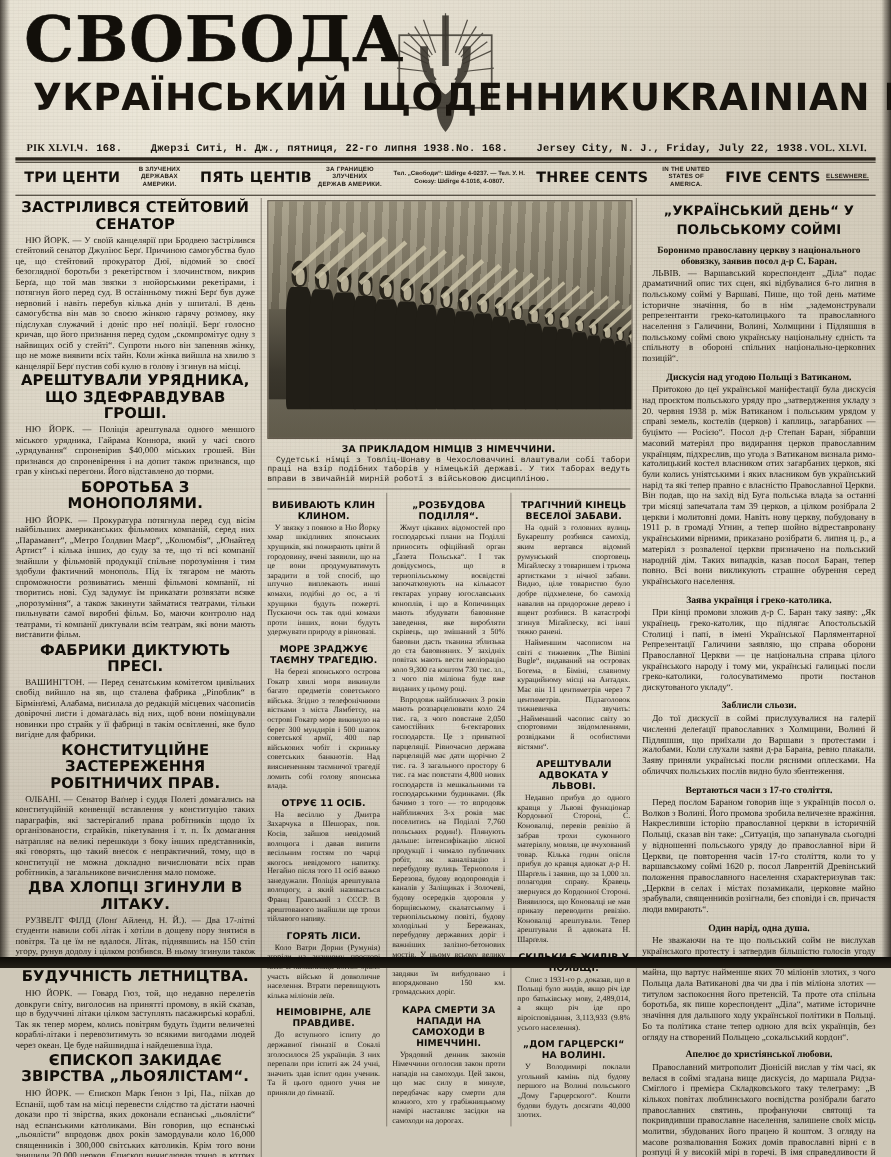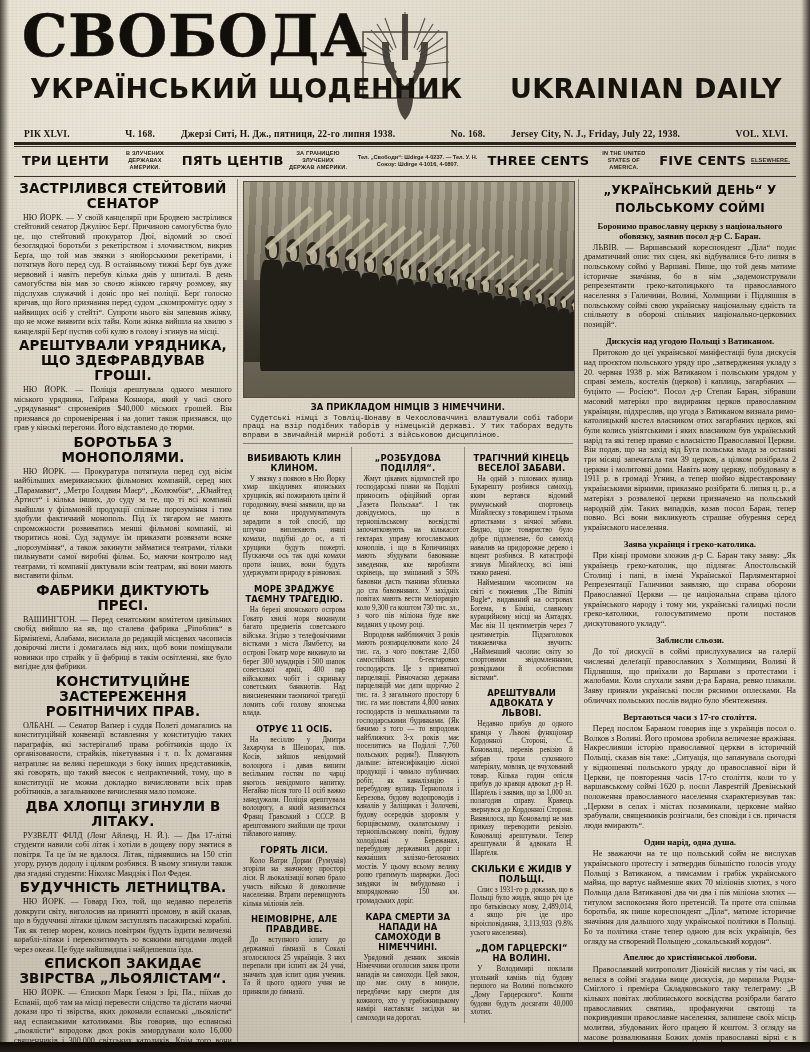--- a/index.html
+++ b/index.html
@@ -4,21 +4,21 @@
 <title>Svoboda — Ukrainian Daily</title>
 <style>
   html,body{margin:0;padding:0;}
   body{
     width:810px;height:1052px;overflow:hidden;
     background:#cfc8b8;
     font-family:"Liberation Serif", serif;
     color:#1a1712;
   }
   .page{
-    position:relative;width:810px;height:1052px;
+    position:relative;width:810px;height:880px;
     background:
       radial-gradient(ellipse at 20% 12%, rgba(255,252,240,.55), rgba(255,255,255,0) 60%),
       radial-gradient(ellipse at 82% 70%, rgba(255,250,235,.45), rgba(255,255,255,0) 55%),
       linear-gradient(180deg,#d9d2c2 0%,#cdc5b4 35%,#d2cabb 70%,#c6bfb0 100%);
   }
   
   .grain{
     position:absolute;inset:0;pointer-events:none;
     background-image:
       repeating-linear-gradient(0deg, rgba(90,80,62,.045) 0 1px, rgba(255,255,255,0) 1px 3px),
@@ -45,21 +45,21 @@
   }
   .mast-left{padding-left:14px;}
   .mast-right{padding-right:14px;}
   .mast-sub{
     display:flex;align-items:flex-start;justify-content:space-between;
     margin-top:-6px;
   }
   .mast-sub-word{
     font-family:"DejaVu Sans", sans-serif;
     font-weight:bold;
-    font-size:27px;
+    font-size:34px;
     line-height:30px;
     letter-spacing:.4px;
     color:#17130d;
     white-space:nowrap;
   }
   .sub-left{padding-left:22px;}
   .sub-right{padding-right:20px;}
 
   
   .emblem{
@@ -68,21 +68,21 @@
   }
   .emblem svg{display:block;width:128px;height:128px;opacity:.82;}
 
   
   .dateline{
     display:flex;align-items:center;justify-content:space-between;
     font-family:"Liberation Serif", serif;
     font-size:9.5px;font-weight:bold;letter-spacing:.2px;
     padding:3px 14px 2px 16px;color:#1a1510;
   }
-  .dl-mid{display:flex;gap:26px;}
+  .dl-mid{display:flex;gap:26px;font-family:Liberation Mono, monospace;}
   .rule-thick{height:2.5px;background:#2a241b;margin:1px 6px;}
   .rule-thin{height:1px;background:#3a332a;margin:1.5px 6px 0 6px;}
 
   
   .pricebar{
     display:flex;align-items:center;justify-content:space-between;
     padding:3px 12px 3px 14px;gap:6px;
   }
   .pb-cell{display:flex;align-items:center;gap:5px;}
   .pb-big{

